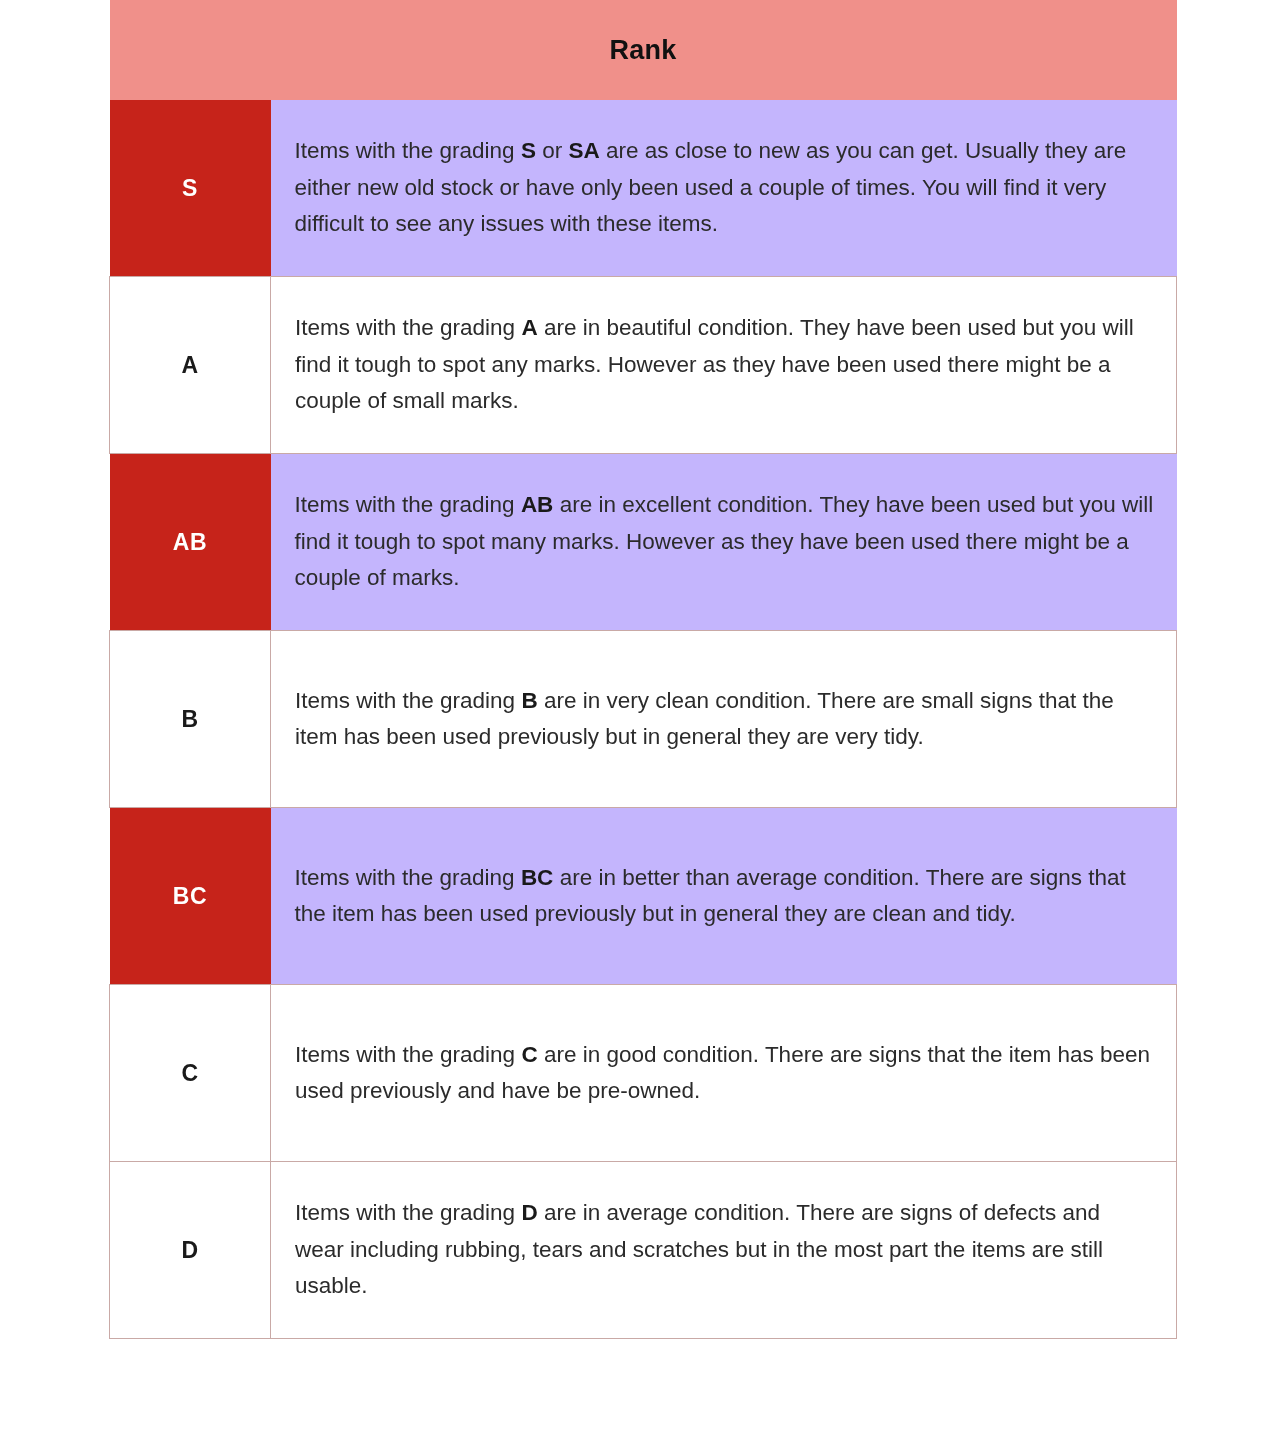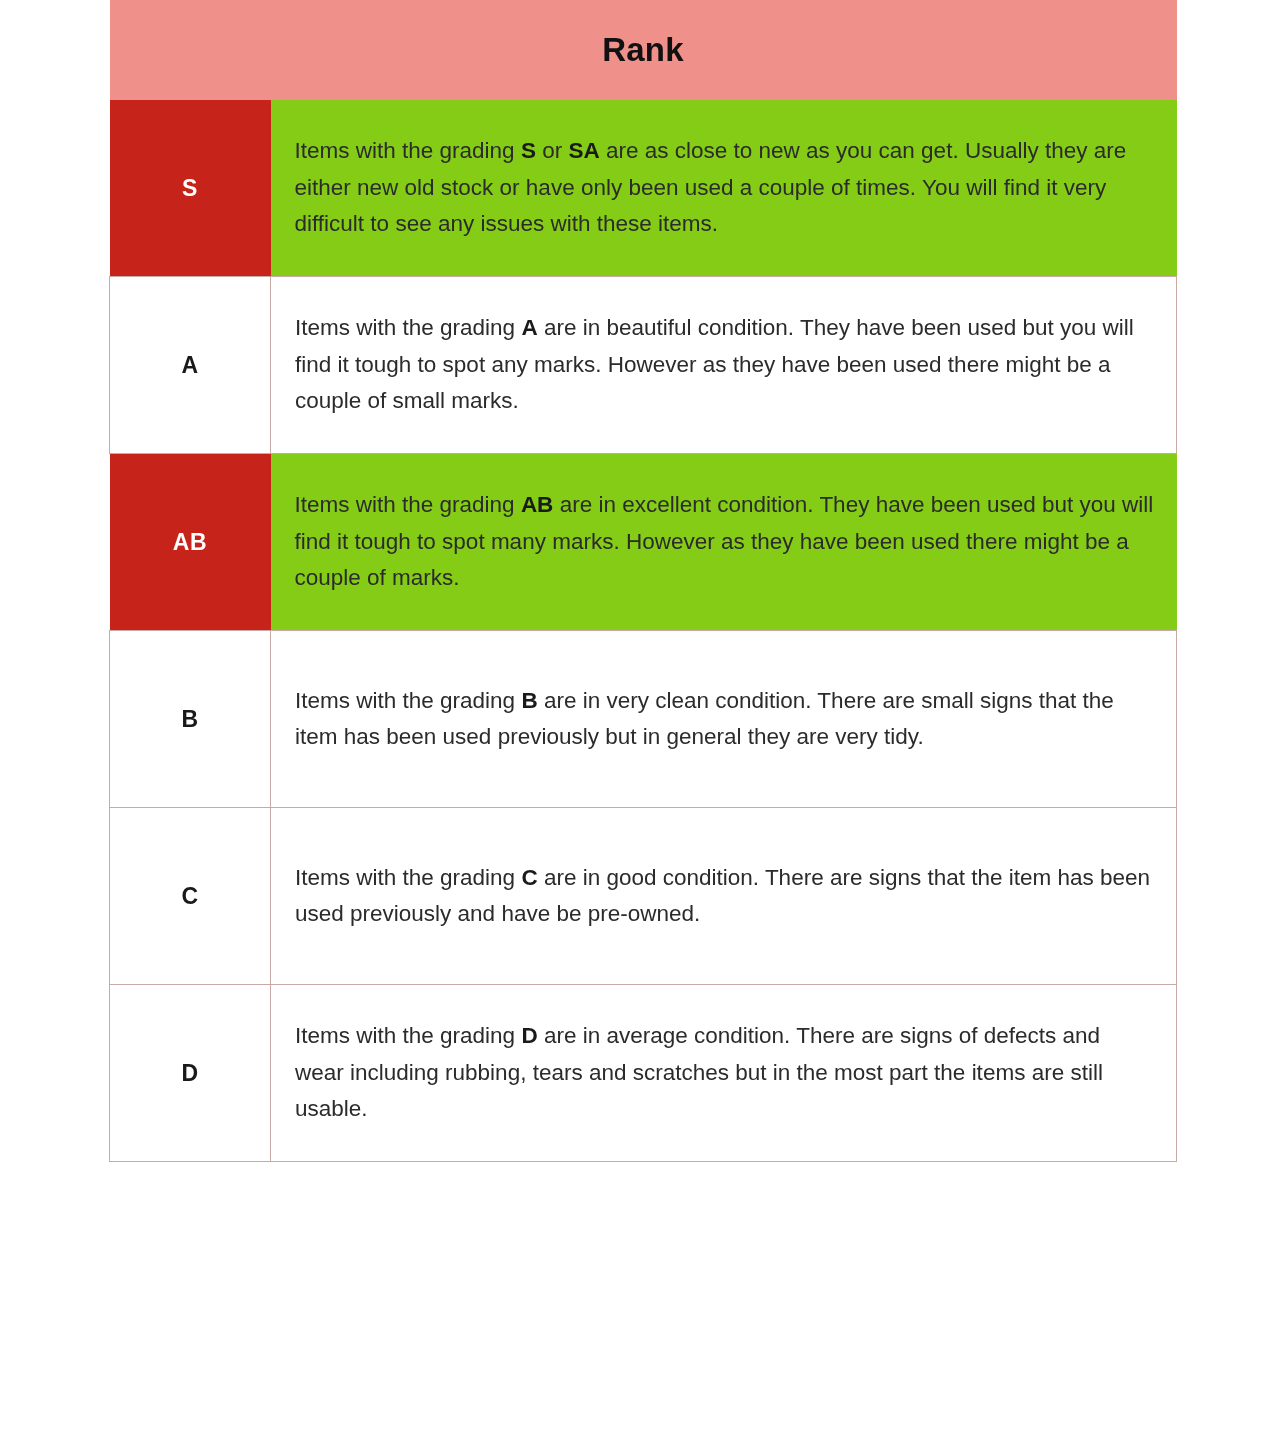--- a/index.html
+++ b/index.html
@@ -29,21 +29,21 @@
     border-collapse: collapse;
     table-layout: fixed;
   }
 
   .grading-table col.rank-col { width: 161px; }
   .grading-table col.desc-col { width: 906px; }
 
   .table-header th {
     background: #F0908A;
     color: #111111;
-    font-size: 33px;
+    font-size: 27px;
     font-weight: bold;
     text-align: center;
     height: 100px;
     vertical-align: middle;
     padding: 0;
     border: none;
     letter-spacing: 0.2px;
   }
 
   td {
@@ -76,21 +76,21 @@
 
   
   .desc-cell {
     font-size: 22.5px;
     line-height: 1.62;
     color: #2B2B2B;
     padding: 14px 22px 14px 24px;
     vertical-align: middle;
   }
   .desc-cell.shaded {
-    background: #84cc16;
+    background: #c4b5fd;
     border: none;
   }
   .desc-cell.plain {
     background: #FFFFFF;
     border-top: 1px solid #C9A9A6;
     border-bottom: 1px solid #C9A9A6;
     border-right: 1px solid #C9A9A6;
   }
 
   .desc-cell b { font-weight: bold; color: #1A1A1A; }
@@ -128,20 +128,24 @@
           <td class="desc-cell plain"><span>Items with the grading </span><b>A</b><span> are in beautiful condition. They have been used but you will find it tough to spot any marks. However as they have been used there might be a couple of small marks.</span></td>
         </tr>
         <tr class="row-ab">
           <td class="rank-cell shaded">AB</td>
           <td class="desc-cell shaded"><span>Items with the grading </span><b>AB</b><span> are in excellent condition. They have been used but you will find it tough to spot many marks. However as they have been used there might be a couple of marks.</span></td>
         </tr>
         <tr class="row-b">
           <td class="rank-cell plain">B</td>
           <td class="desc-cell plain"><span>Items with the grading </span><b>B</b><span> are in very clean condition. There are small signs that the item has been used previously but in general they are very tidy.</span></td>
         </tr>
+        <tr class="row-bc">
+          <td class="rank-cell shaded">BC</td>
+          <td class="desc-cell shaded"><span>Items with the grading </span><b>BC</b><span> are in better than average condition. There are signs that the item has been used previously but in general they are clean and tidy.</span></td>
+        </tr>
         <tr class="row-c">
           <td class="rank-cell plain">C</td>
           <td class="desc-cell plain"><span>Items with the grading </span><b>C</b><span> are in good condition. There are signs that the item has been used previously and have be pre-owned.</span></td>
         </tr>
         <tr class="row-d">
           <td class="rank-cell plain">D</td>
           <td class="desc-cell plain"><span>Items with the grading </span><b>D</b><span> are in average condition. There are signs of defects and wear including rubbing, tears and scratches but in the most part the items are still usable.</span></td>
         </tr>
       </tbody>
   </table>

